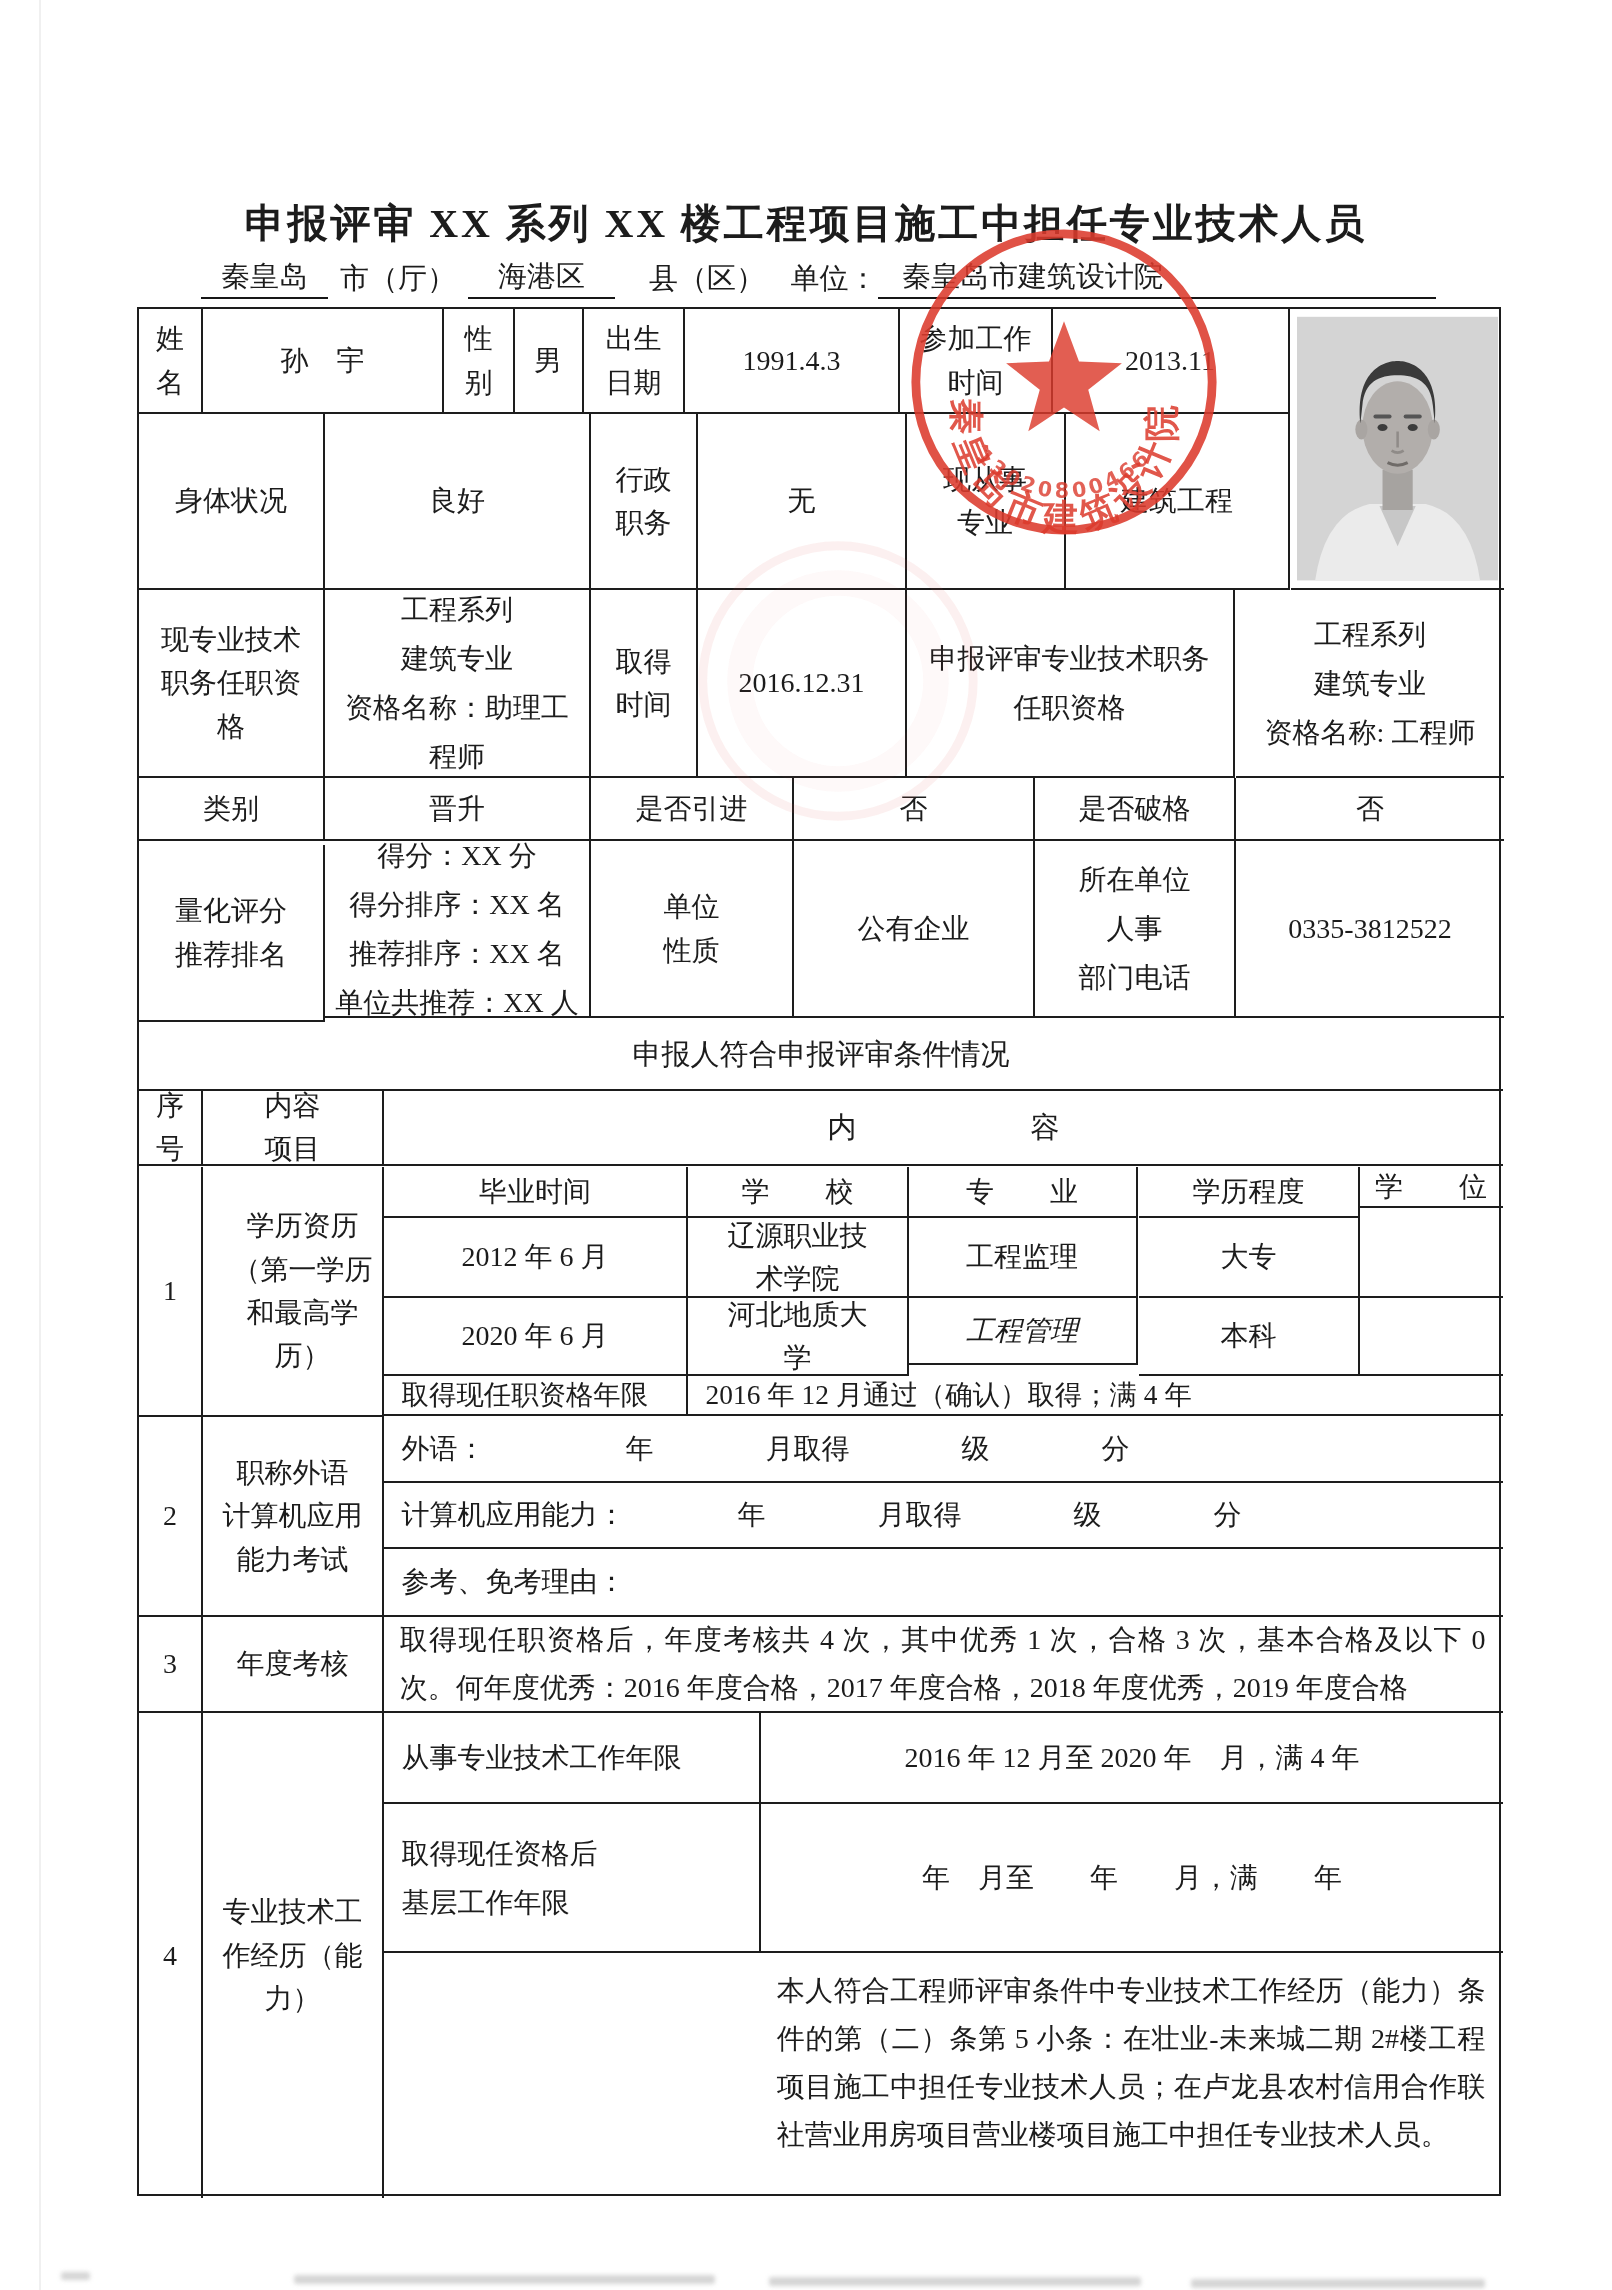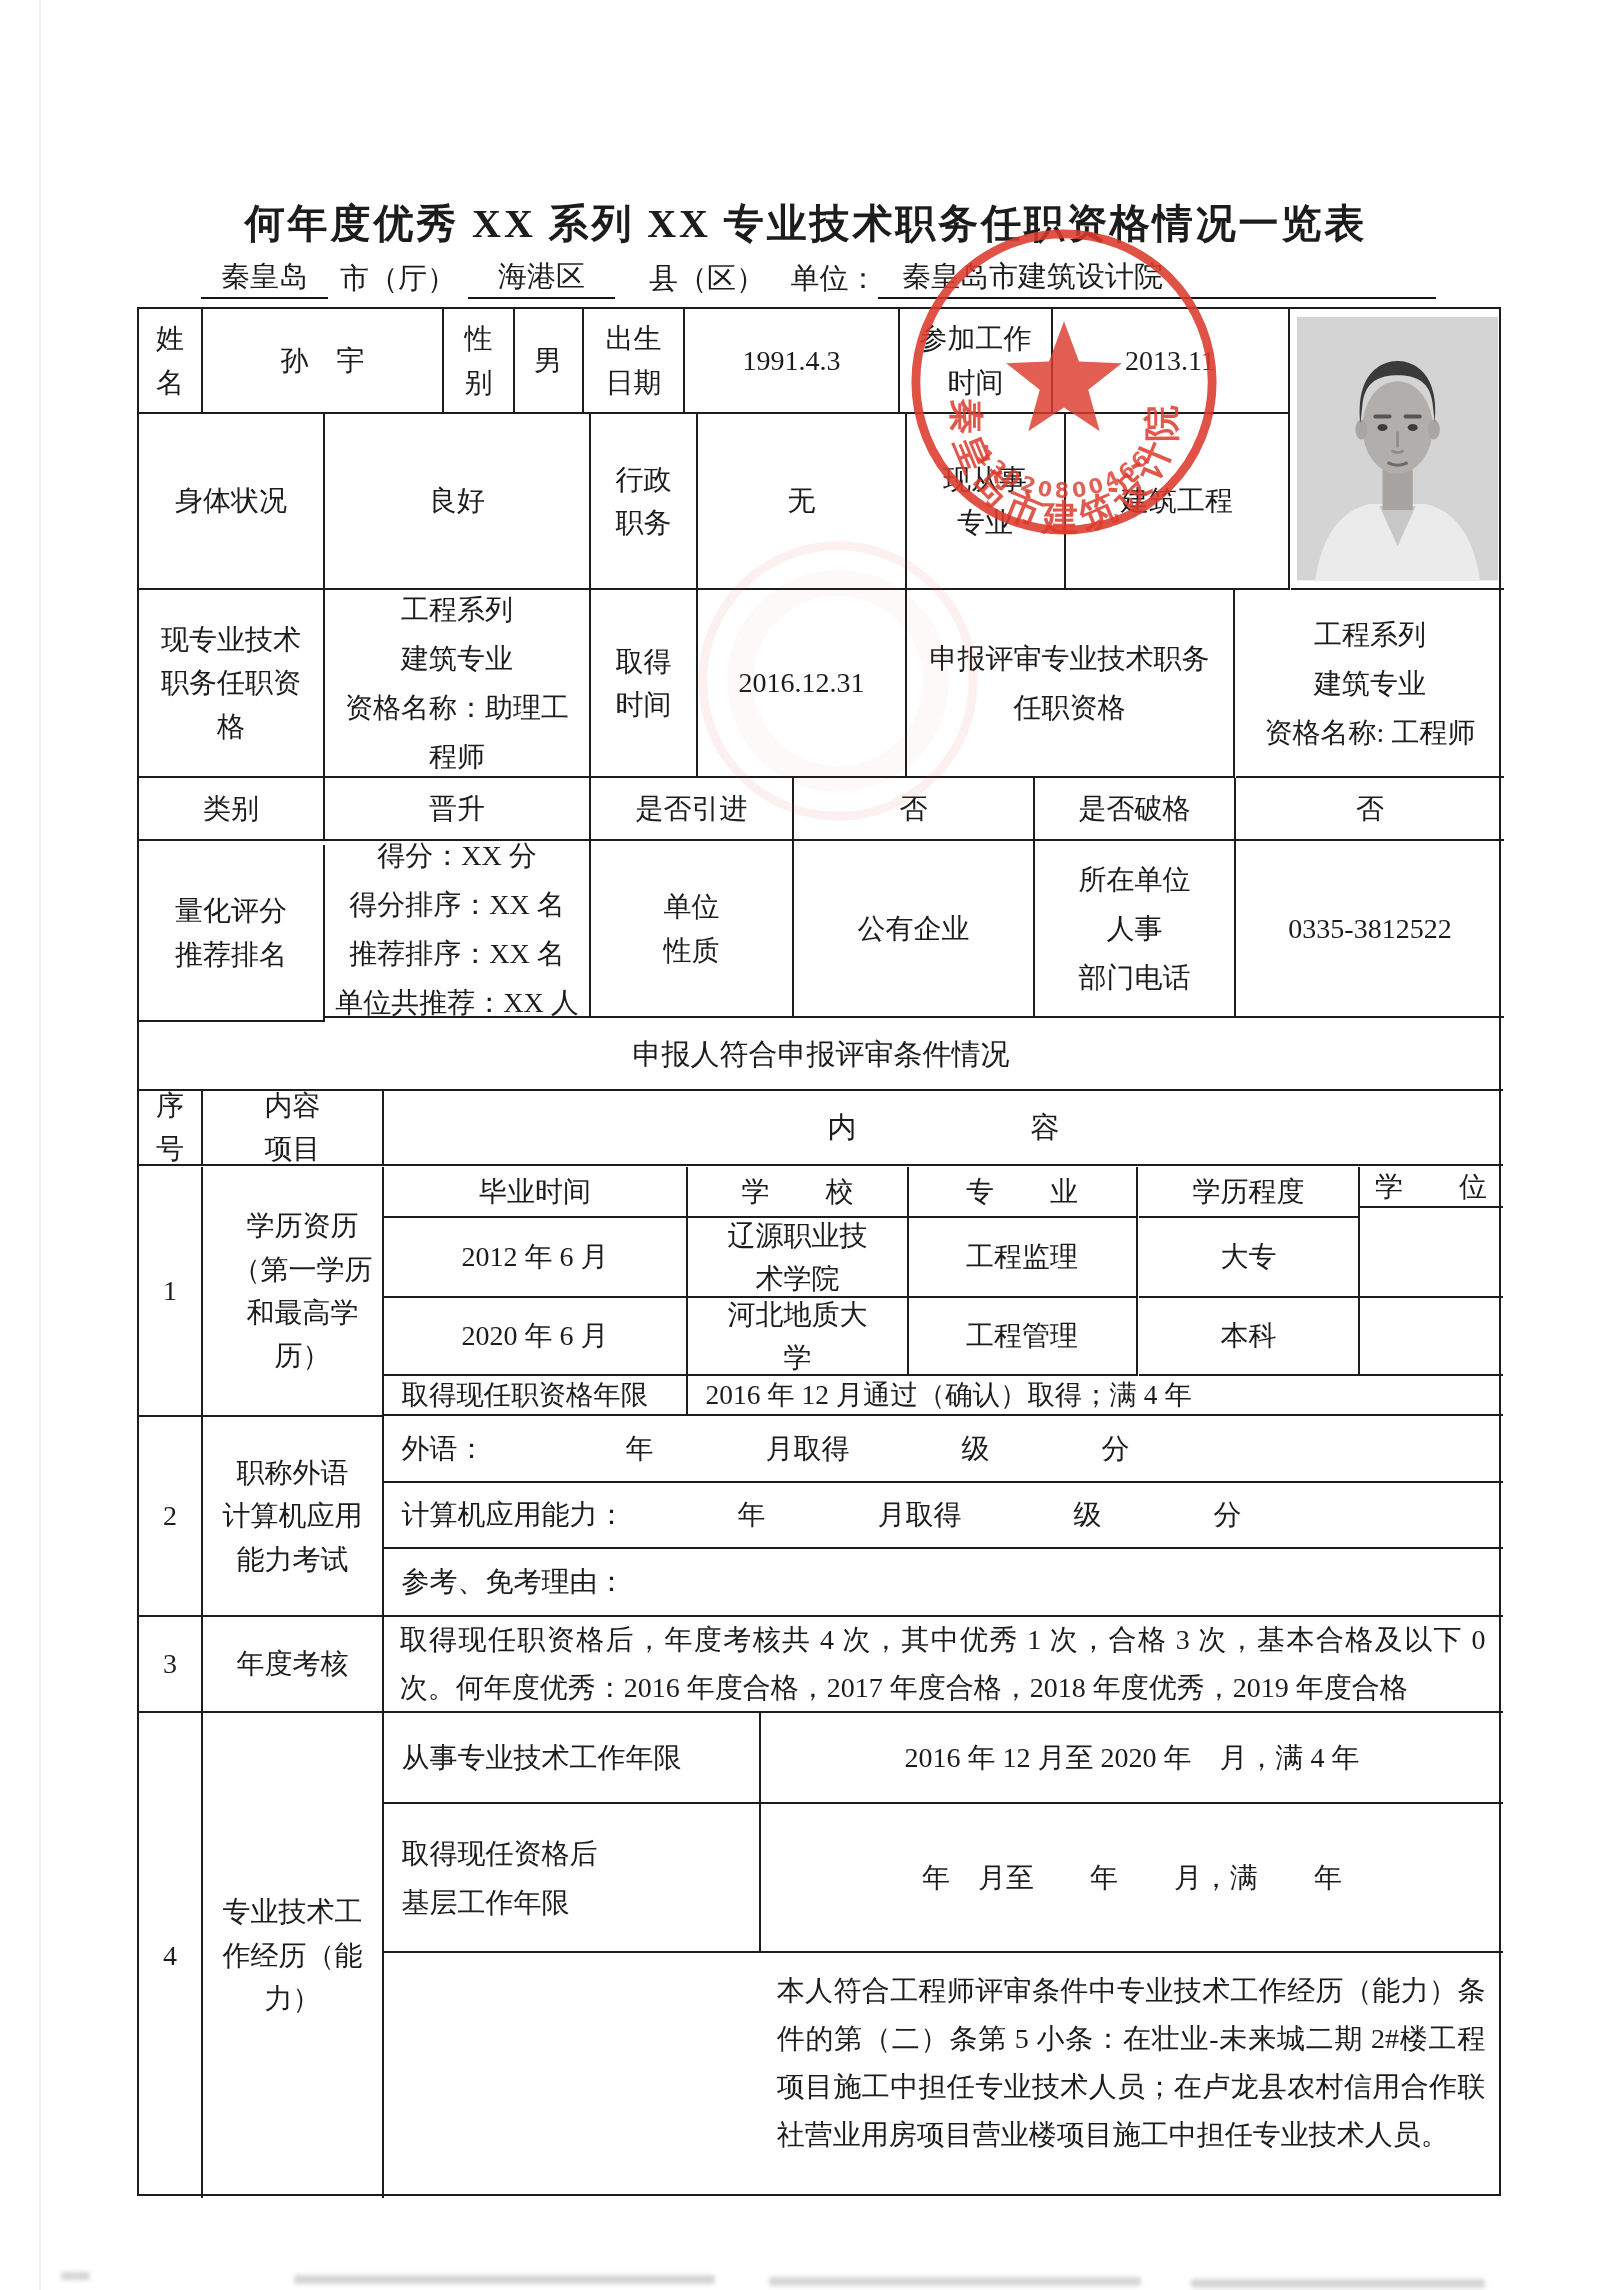--- a/index.html
+++ b/index.html
@@ -40,21 +40,21 @@
   .photo-cell{padding:5.9px;}
   .photo-cell svg{width:100%;height:100%;}
   .smudge{position:absolute;background:#c4c4c4;filter:blur(2px);opacity:.7;border-radius:2.9px;}
 </style>
 </head>
 <body>
 
 <div class="page">
   <div class="scan-line"></div>
 
-  <div class="title">何年度优秀 XX 系列 XX 专业技术职务任职资格情况一览表</div>
+  <div class="title">申报评审 XX 系列 XX 楼工程项目施工中担任专业技术人员</div>
 
   <div class="subhead">
     <span class="u" style="min-width:127px;">秦皇岛</span>
     <span class="gap"></span>
     <span>市（厅）</span>
     <span class="gap"></span>
     <span class="u" style="min-width:147px;">海港区</span>
     <span class="gap" style="width:39px;"></span>
     <span>县（区）</span>
     <span class="gap" style="width:29px;"></span>
@@ -163,21 +163,21 @@
     <div class="cell" style="left:245px;top:909px;width:304px;height:80px;">2012 年 6 月</div>
     <div class="cell" style="left:549px;top:909px;width:221px;height:80px;">辽源职业技
 术学院</div>
     <div class="cell" style="left:769px;top:909px;width:230px;height:80px;">工程监理</div>
     <div class="cell" style="left:1000px;top:909px;width:221px;height:80px;">大专</div>
     <div class="cell nr" style="left:1220px;top:909px;width:144px;height:80px;"></div>
 
     <div class="cell" style="left:245px;top:989px;width:304px;height:78px;">2020 年 6 月</div>
     <div class="cell" style="left:549px;top:989px;width:221px;height:78px;">河北地质大
 学</div>
-    <div class="cell" style="left:769px;top:989px;width:230px;height:78px;">工程管理</div>
+    <div class="cell" style="left:769px;top:989px;width:230px;height:67px;font-style:italic;">工程管理</div>
     <div class="cell" style="left:1000px;top:989px;width:221px;height:78px;">本科</div>
     <div class="cell nr" style="left:1220px;top:989px;width:144px;height:78px;"></div>
 
     <div class="cell left" style="left:245px;top:1067px;width:304px;height:40px;font-size:27.4px;">取得现任职资格年限</div>
     <div class="cell nr left" style="left:549px;top:1067px;width:815px;height:40px;font-size:27.4px;">2016 年 12 月通过（确认）取得；满 4 年</div>
 
     <div class="cell" style="left:0;top:1108px;width:64px;height:200px;">2</div>
     <div class="cell" style="left:64px;top:1108px;width:181px;height:200px;">职称外语
 计算机应用
 能力考试</div>

